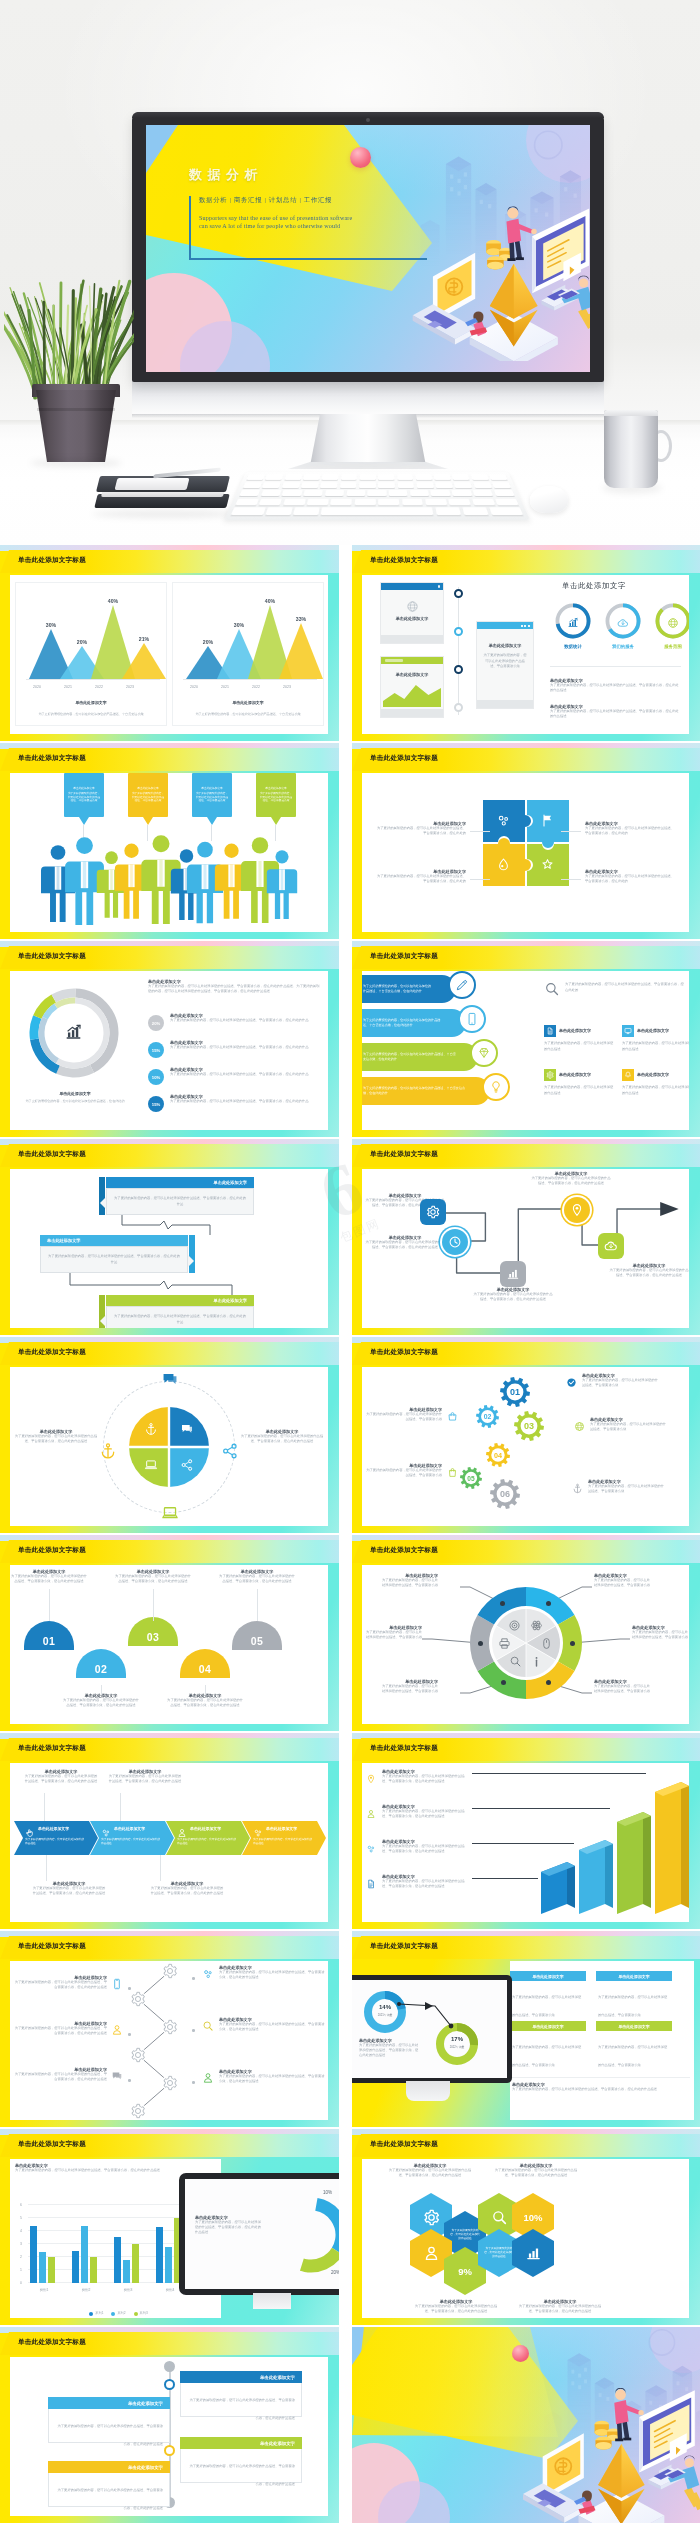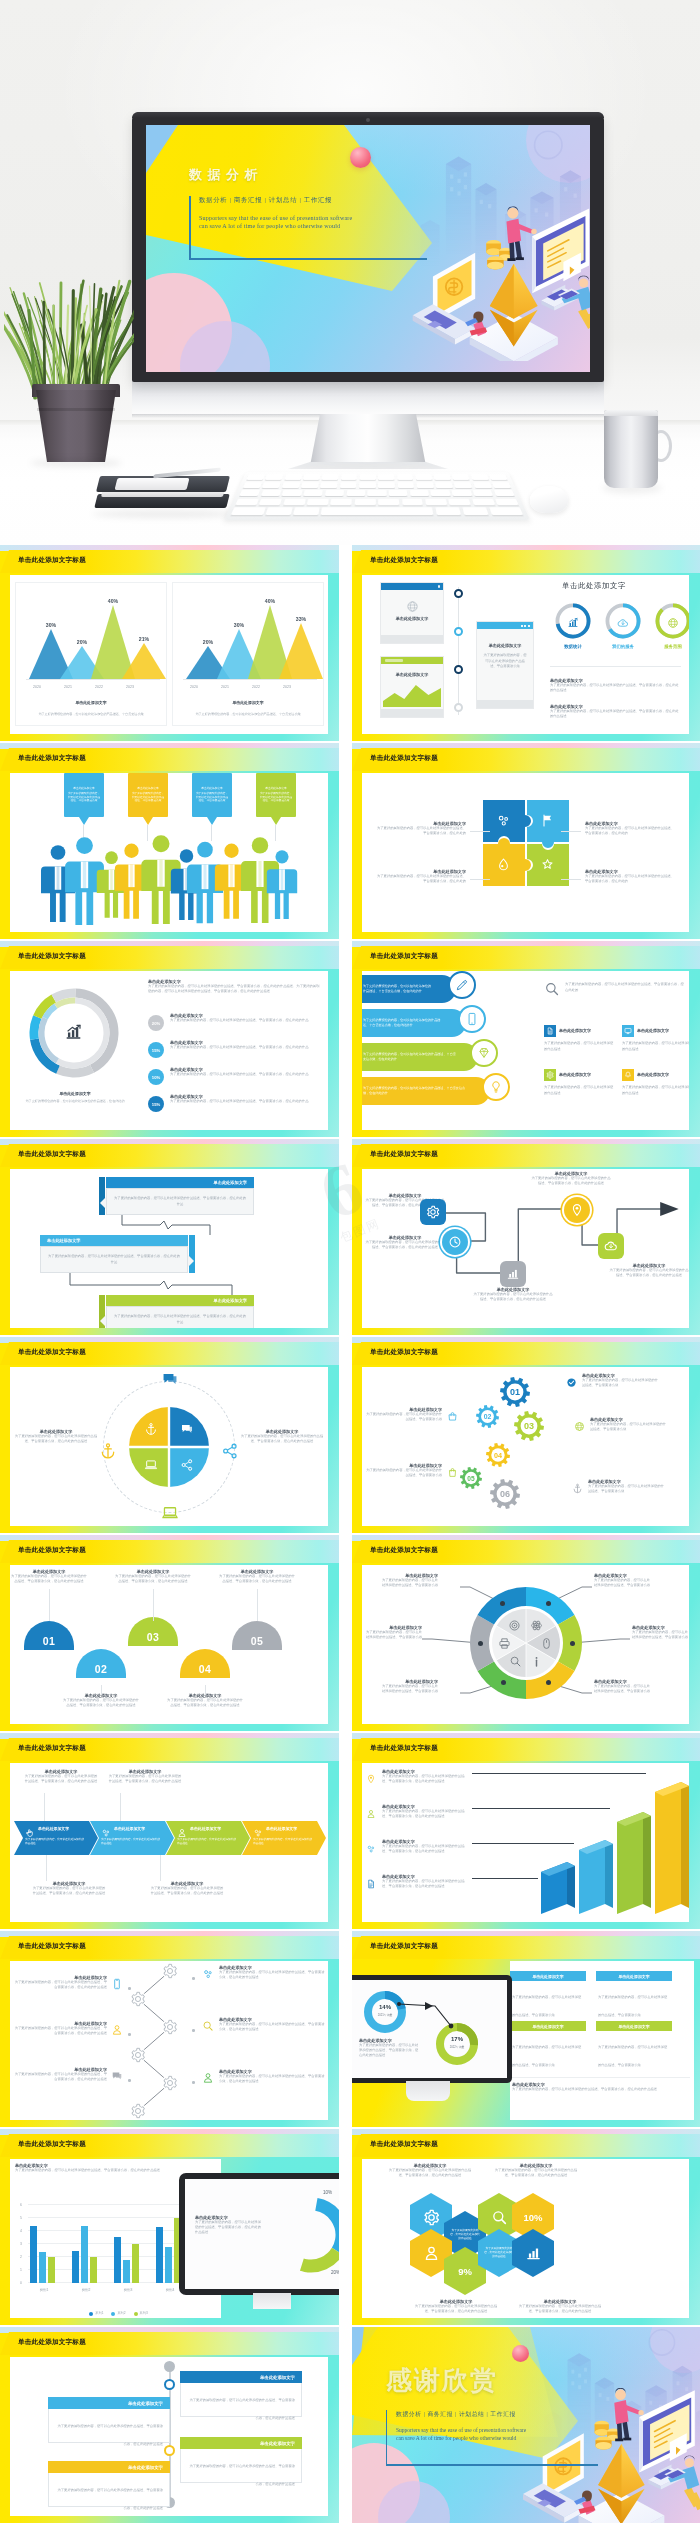--- a/index.html
+++ b/index.html
@@ -2235,29 +2235,19 @@
  <path d="M196 138 l8 -4 l9 19 l-6 4Z" fill="#f5c542"></path>
  <path d="M203 142 l7 -2 l8 17 l-7 3Z" fill="#f5c542"></path>
  <path d="M194 115 l13 -4 l6 21 l-13 5Z" fill="#61b4e8"></path>
  <circle cx="202" cy="107" r="5" fill="#fbd0a8"></circle>
  <path d="M196 105a6 5.4 0 0 1 12 0c0-4-2-5.8-6-5.8s-6 1.8-6 5.8Z" fill="#2b3250"></path>
  <path d="M178 124 l17 -6 l3 5 l-17 6Z" fill="#61b4e8"></path>
  <path d="M174 120 l15 -7 l9 5 l-15 7Z" fill="#e9edf8"></path>
  <path d="M176 121 l13 -6 l7 4 l-13 6Z" fill="#5c61c8"></path>
 </g>
 </svg></div>
-<div class="t20txt">
-        <div class="t20h">感谢欣赏</div>
-        <div class="t20w">
-          <div class="t20v"></div>
-          <div class="t20tag">数据分析 | 商务汇报 | 计划总结 | 工作汇报</div>
-          <div class="t20s s1">Supporters say that the ease of use of presentation software</div>
-          <div class="t20s s2">can save A lot of time for people who otherwise would</div>
-          <div class="t20r"></div>
-        </div>
-      </div>
 </div>
   </div>
 
   <div class="wm">
     <span class="wm-mark">6</span>
     <span class="wm-label">包图网</span>
   </div>
 
 </body></html>

